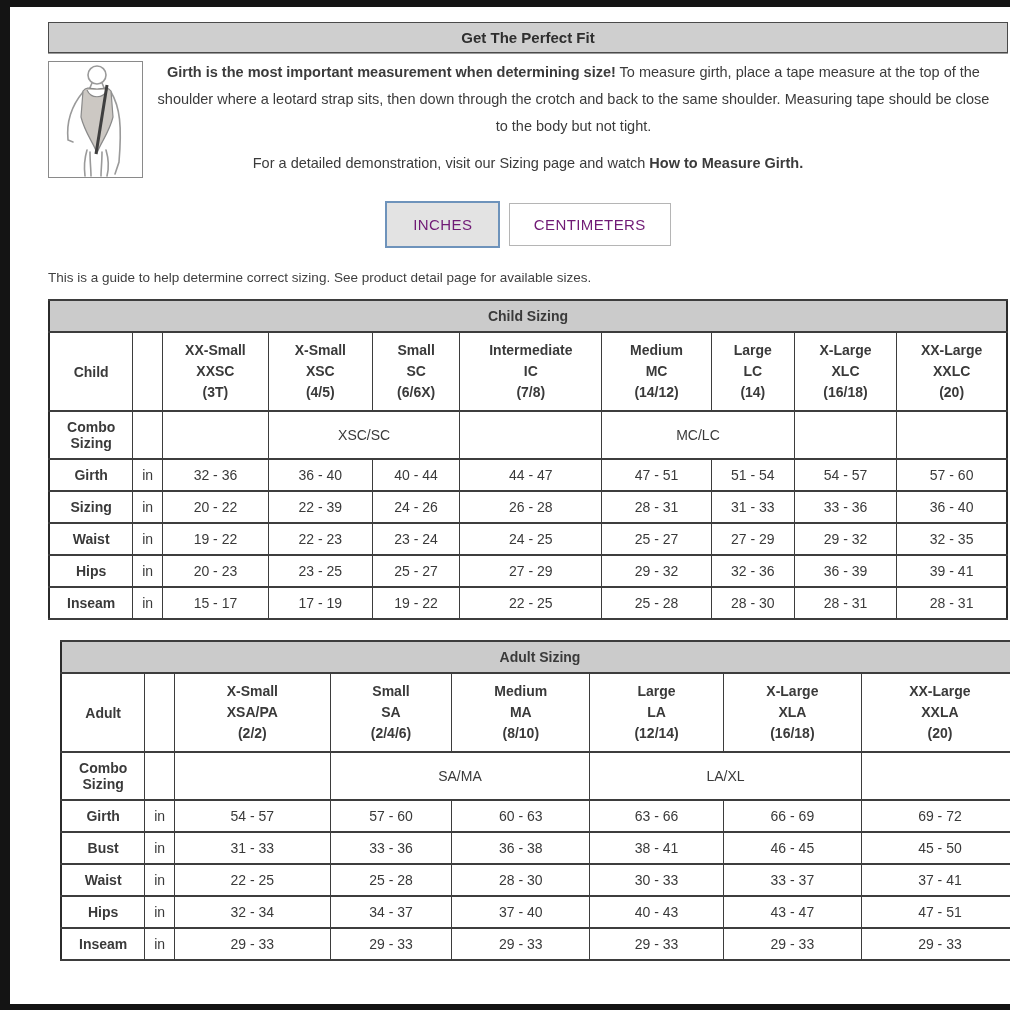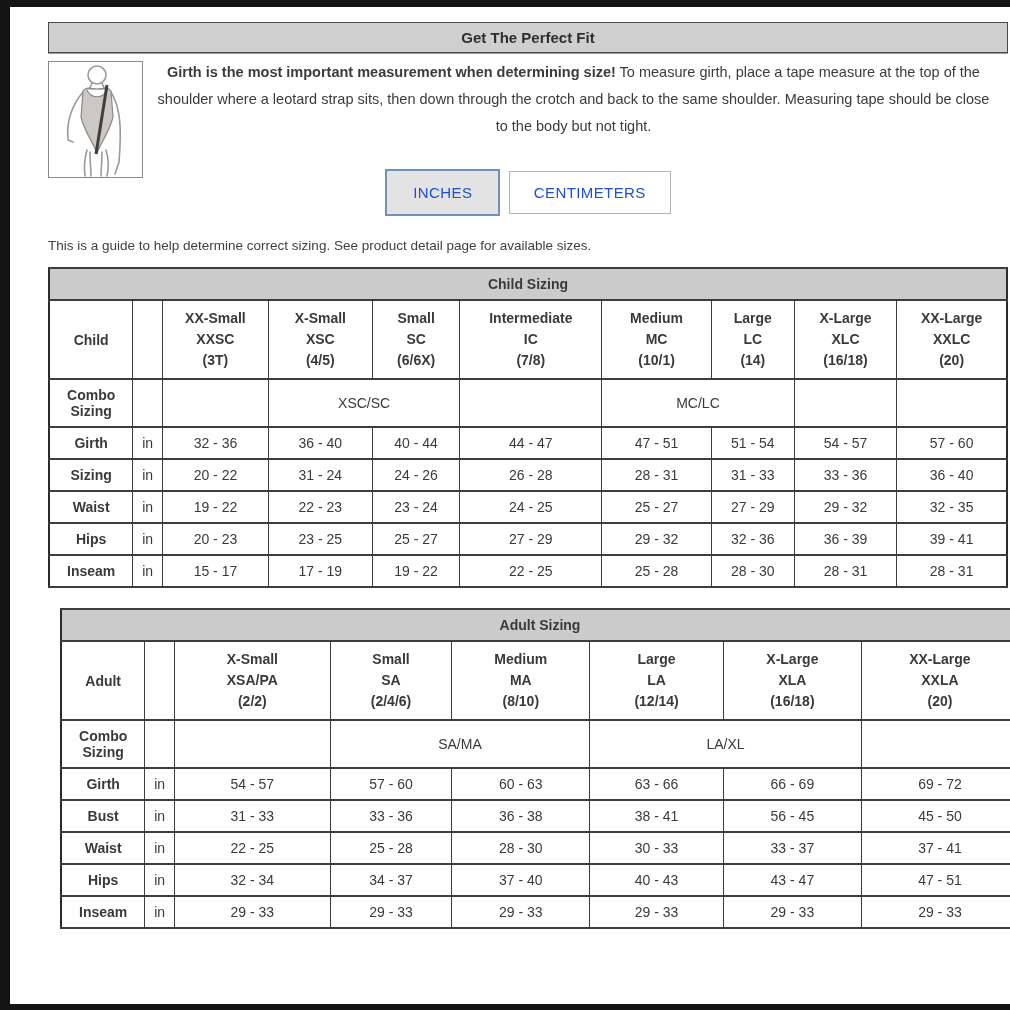--- a/index.html
+++ b/index.html
@@ -26,21 +26,21 @@
     border:1px solid #8a8a8a; background:#fff;
   }
   .intro-text {
     margin:6px 14px 0 105px; text-align:center;
     font-size:14.5px; line-height:1.85; color:#3b3b3b;
   }
   .demo-line { margin:16px 0 0 0; text-align:center; font-size:14.5px; color:#3b3b3b; }
 
   .toggle-row { margin-top:30px; text-align:center; }
   .btn {
-    font-family:inherit; font-size:15px; color:#1d4ed8; letter-spacing:0.4px;
+    font-family:inherit; font-size:15px; color:#701a75; letter-spacing:0.4px;
     background:#ffffff; border:1px solid #b5b5b5; padding:12px 24px; margin:0 2px;
     cursor:pointer; vertical-align:middle;
   }
   .btn-selected { background:#e3e3e3; border:2px solid #6e93bb; padding:13px 26px; }
 
   .guide-note { margin:22px 0 0 0; text-align:left; font-size:13.5px; color:#3f3f3f; }
 
   .size-table {
     margin-top:14px; width:100%; border-collapse:collapse; table-layout:fixed;
     border:2px solid #2b2b2b;
@@ -84,20 +84,21 @@
           <path d="M53,90 C53,100 52,108 52,114"></path>
         </g>
         <path d="M34,29 C38,24 43,27 48,27 C53,27 58,24 62,29 L64,55 C60,71 52,80 48,91 C44,80 36,71 32,55 Z" fill="#ccc8c3" stroke="#8a8a8a" stroke-width="1.2"></path>
         <path d="M38,28 C42,37 54,37 58,28" fill="#ffffff" stroke="#8a8a8a" stroke-width="1.2"></path>
         <line x1="58" y1="23" x2="47" y2="92" stroke="#3f3f3f" stroke-width="3"></line>
       </svg>
     </div>
     <p class="intro-text"><strong>Girth is the most important measurement when determining size!</strong><span> To measure girth, place a tape measure at the top of the shoulder where a leotard strap sits, then down through the crotch and back to the same shoulder. Measuring tape should be close to the body but not tight.</span></p>
   </div>
 
+  <p class="demo-line"><span>For a detailed demonstration, visit our Sizing page and watch </span><strong>How to Measure Girth.</strong></p>
 
   <div class="toggle-row">
     <button class="btn btn-selected">INCHES</button>
     <button class="btn">CENTIMETERS</button>
   </div>
 
   <p class="guide-note">This is a guide to help determine correct sizing. See product detail page for available sizes.</p>
 
   <table class="size-table" id="child-table">
     <colgroup>
@@ -135,21 +136,21 @@
             <div>(6/6X)</div>
           </td>
           <td class="t-colhead">
             <div>Intermediate</div>
             <div>IC</div>
             <div>(7/8)</div>
           </td>
           <td class="t-colhead">
             <div>Medium</div>
             <div>MC</div>
-            <div>(10/1)</div>
+            <div>(14/12)</div>
           </td>
           <td class="t-colhead">
             <div>Large</div>
             <div>LC</div>
             <div>(14)</div>
           </td>
           <td class="t-colhead">
             <div>X-Large</div>
             <div>XLC</div>
             <div>(16/18)</div>
@@ -179,21 +180,21 @@
           <td>44 - 47</td>
           <td>47 - 51</td>
           <td>51 - 54</td>
           <td>54 - 57</td>
           <td>57 - 60</td>
         </tr>
         <tr>
           <td class="t-label">Sizing</td>
           <td class="t-unit">in</td>
           <td>20 - 22</td>
-          <td>31 - 24</td>
+          <td>22 - 39</td>
           <td>24 - 26</td>
           <td>26 - 28</td>
           <td>28 - 31</td>
           <td>31 - 33</td>
           <td>33 - 36</td>
           <td>36 - 40</td>
         </tr>
         <tr>
           <td class="t-label">Waist</td>
           <td class="t-unit">in</td>
@@ -300,21 +301,21 @@
           <td>66 - 69</td>
           <td class="thick-left">69 - 72</td>
         </tr>
         <tr>
           <td class="t-label">Bust</td>
           <td class="t-unit">in</td>
           <td>31 - 33</td>
           <td>33 - 36</td>
           <td>36 - 38</td>
           <td>38 - 41</td>
-          <td>56 - 45</td>
+          <td>46 - 45</td>
           <td class="thick-left">45 - 50</td>
         </tr>
         <tr>
           <td class="t-label">Waist</td>
           <td class="t-unit">in</td>
           <td>22 - 25</td>
           <td>25 - 28</td>
           <td>28 - 30</td>
           <td>30 - 33</td>
           <td>33 - 37</td>

